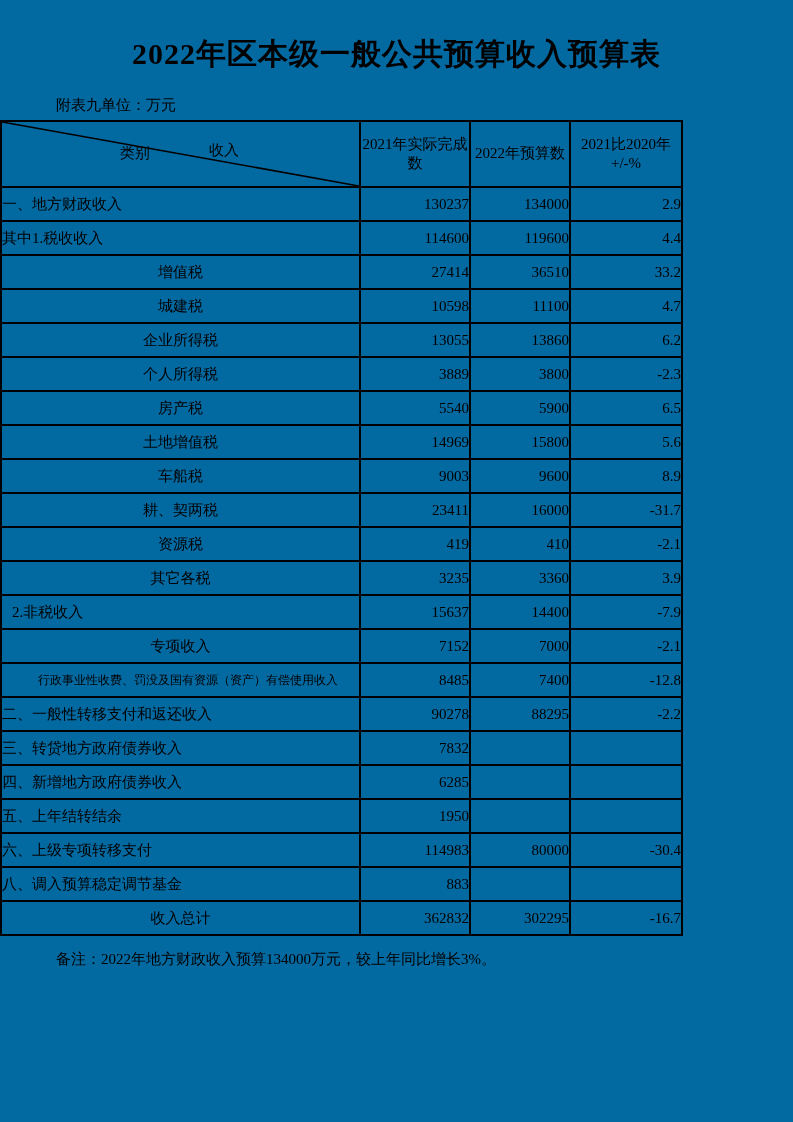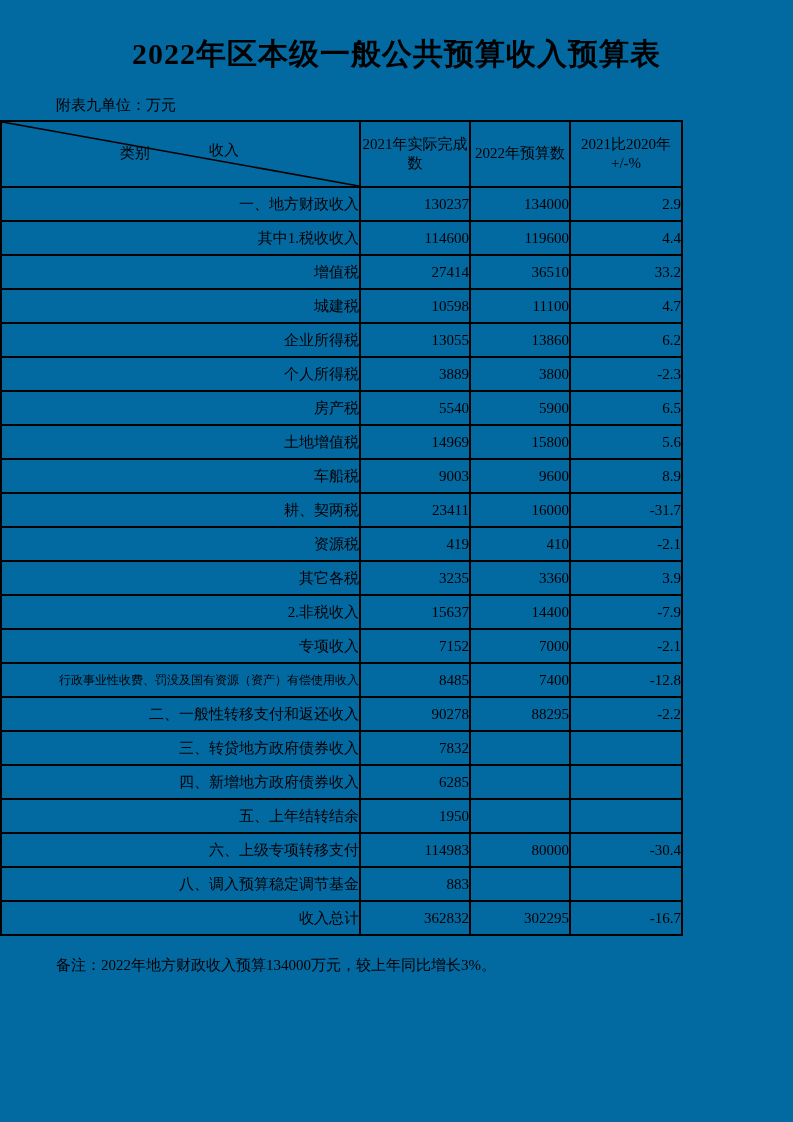--- a/index.html
+++ b/index.html
@@ -26,27 +26,27 @@
     font-weight:normal;overflow:hidden;
   }
   col.c1{width:359px}col.c2{width:110px}col.c3{width:100px}col.c4{width:112px}
   thead tr{height:66px}
   thead th{font-size:15px;text-align:center;vertical-align:middle;line-height:1.3}
   th.diag{position:relative}
   th.diag svg{position:absolute;left:0;top:0;width:100%;height:100%;display:block}
   th.diag .lab-cat{position:absolute;left:33%;top:50%;transform:translateY(-50%);font-size:15px}
   th.diag .lab-inc{position:absolute;left:58%;top:46%;transform:translateY(-50%);font-size:15px}
   tbody tr{height:34px}
-  td.lbl{font-size:15px;text-align:right;padding-left:3px;vertical-align:middle}
-  td.lbl.center{text-align:right;padding-left:0}
+  td.lbl{font-size:15px;text-align:left;padding-left:3px;vertical-align:middle}
+  td.lbl.center{text-align:center;padding-left:0}
   td.lbl.ind{padding-left:10px}
   td.lbl.sm{font-size:12px;padding-left:36px}
   td.num{font-size:15px;text-align:right;padding-right:9px;vertical-align:middle;font-family:"Liberation Serif","DejaVu Serif",serif}
   .b{font-weight:bold}
-  .remark{margin:20px 56px 0 56px;font-size:15px}
+  .remark{margin:14px 56px 0 56px;font-size:15px}
 </style>
 </head>
 <body>
 
 <div class="page">
 
   <h1 class="title">2022年区本级一般公共预算收入预算表</h1>
 
   <div class="subhead">
     <span>附表九</span>

